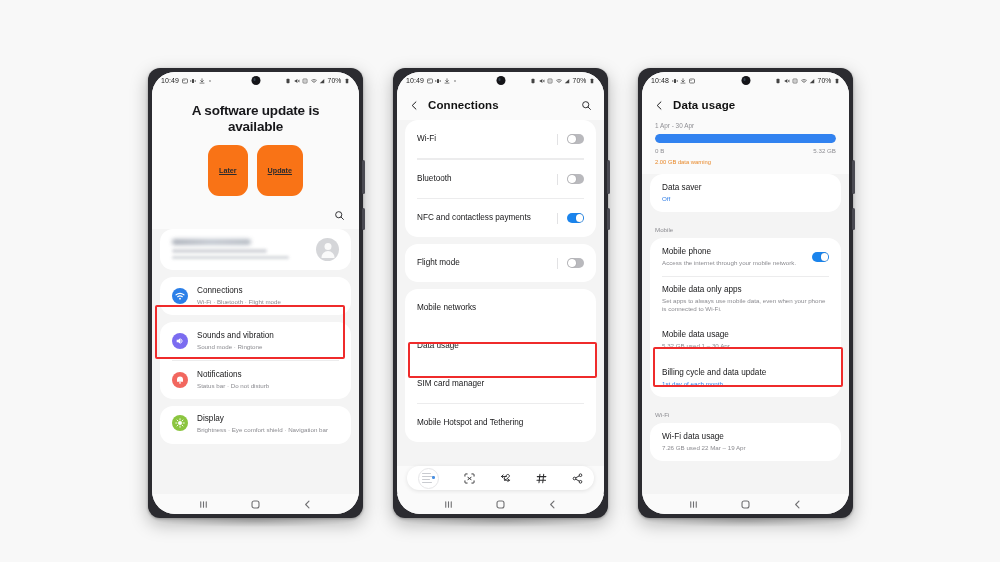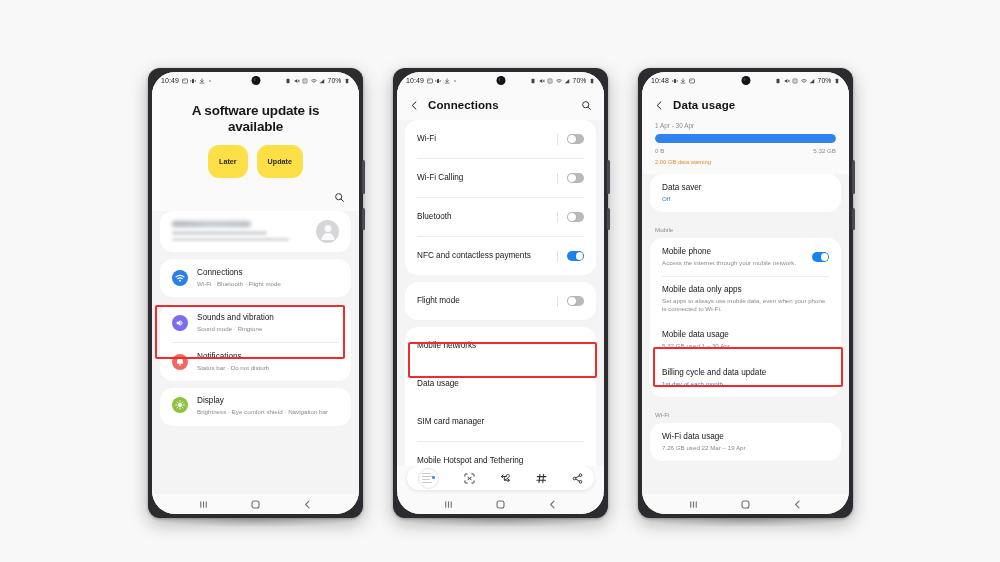--- a/index.html
+++ b/index.html
@@ -94,23 +94,24 @@
     flex:0 0 20px;height:20px;background:#fafafa;
     display:flex;align-items:center;justify-content:space-around;padding:0 26px;
   }
   .nav-ico{opacity:.72;}
 
   
   .update-pane{background:#fafafa;padding:14px 16px 10px;text-align:center;}
   .update-title{font-size:13.5px;font-weight:600;color:#17171a;line-height:1.22;letter-spacing:-.2px;}
   .update-btns{margin-top:9px;display:flex;justify-content:center;gap:9px;}
   .pill{
-    background:#fde047;color:#2a2a2d;border-radius:11px;
-    padding:12px 11px;font-size:7.2px;font-weight:600;cursor:pointer;border:none;
+    background:#f97316;color:#2a2a2d;border-radius:11px;
+    padding:21px 11px;font-size:7.2px;font-weight:600;cursor:pointer;border:none;
     font-family:inherit;
+    text-decoration:underline;
   }
   .srow{display:flex;justify-content:flex-end;padding:4px 14px 8px;background:#fafafa;}
   .profile{
     display:flex;align-items:center;gap:8px;background:#fff;border-radius:13px;
     margin:0 8px 7px;padding:9px 12px;
   }
   .profile .pinfo{flex:1;min-width:0;}
   .blur-name{height:6px;width:58%;border-radius:3px;background:linear-gradient(90deg,#9aa0ab,#b6bcc6,#a6adb7);filter:blur(2.1px);opacity:.85;}
   .blur-line{height:3.5px;width:70%;border-radius:2px;background:#c9ccd1;filter:blur(1.4px);margin-top:4px;opacity:.8;}
   .blur-line.s2{width:86%;margin-top:3px;}
@@ -371,29 +372,20 @@
           <div class="row">
             <div class="txt">
                 <div class="t1">Wi-Fi</div>
               </div>
             <div class="tg-sep"></div>
             <div class="tg">
                 <i></i>
               </div>
           </div>
           <div class="divider"></div>
-          <div class="row">
-            <div class="txt">
-                <div class="t1">Wi-Fi Calling</div>
-              </div>
-            <div class="tg-sep"></div>
-            <div class="tg">
-                <i></i>
-              </div>
-          </div>
           <div class="divider"></div>
           <div class="row">
             <div class="txt">
                 <div class="t1">Bluetooth</div>
               </div>
             <div class="tg-sep"></div>
             <div class="tg">
                 <i></i>
               </div>
           </div>

